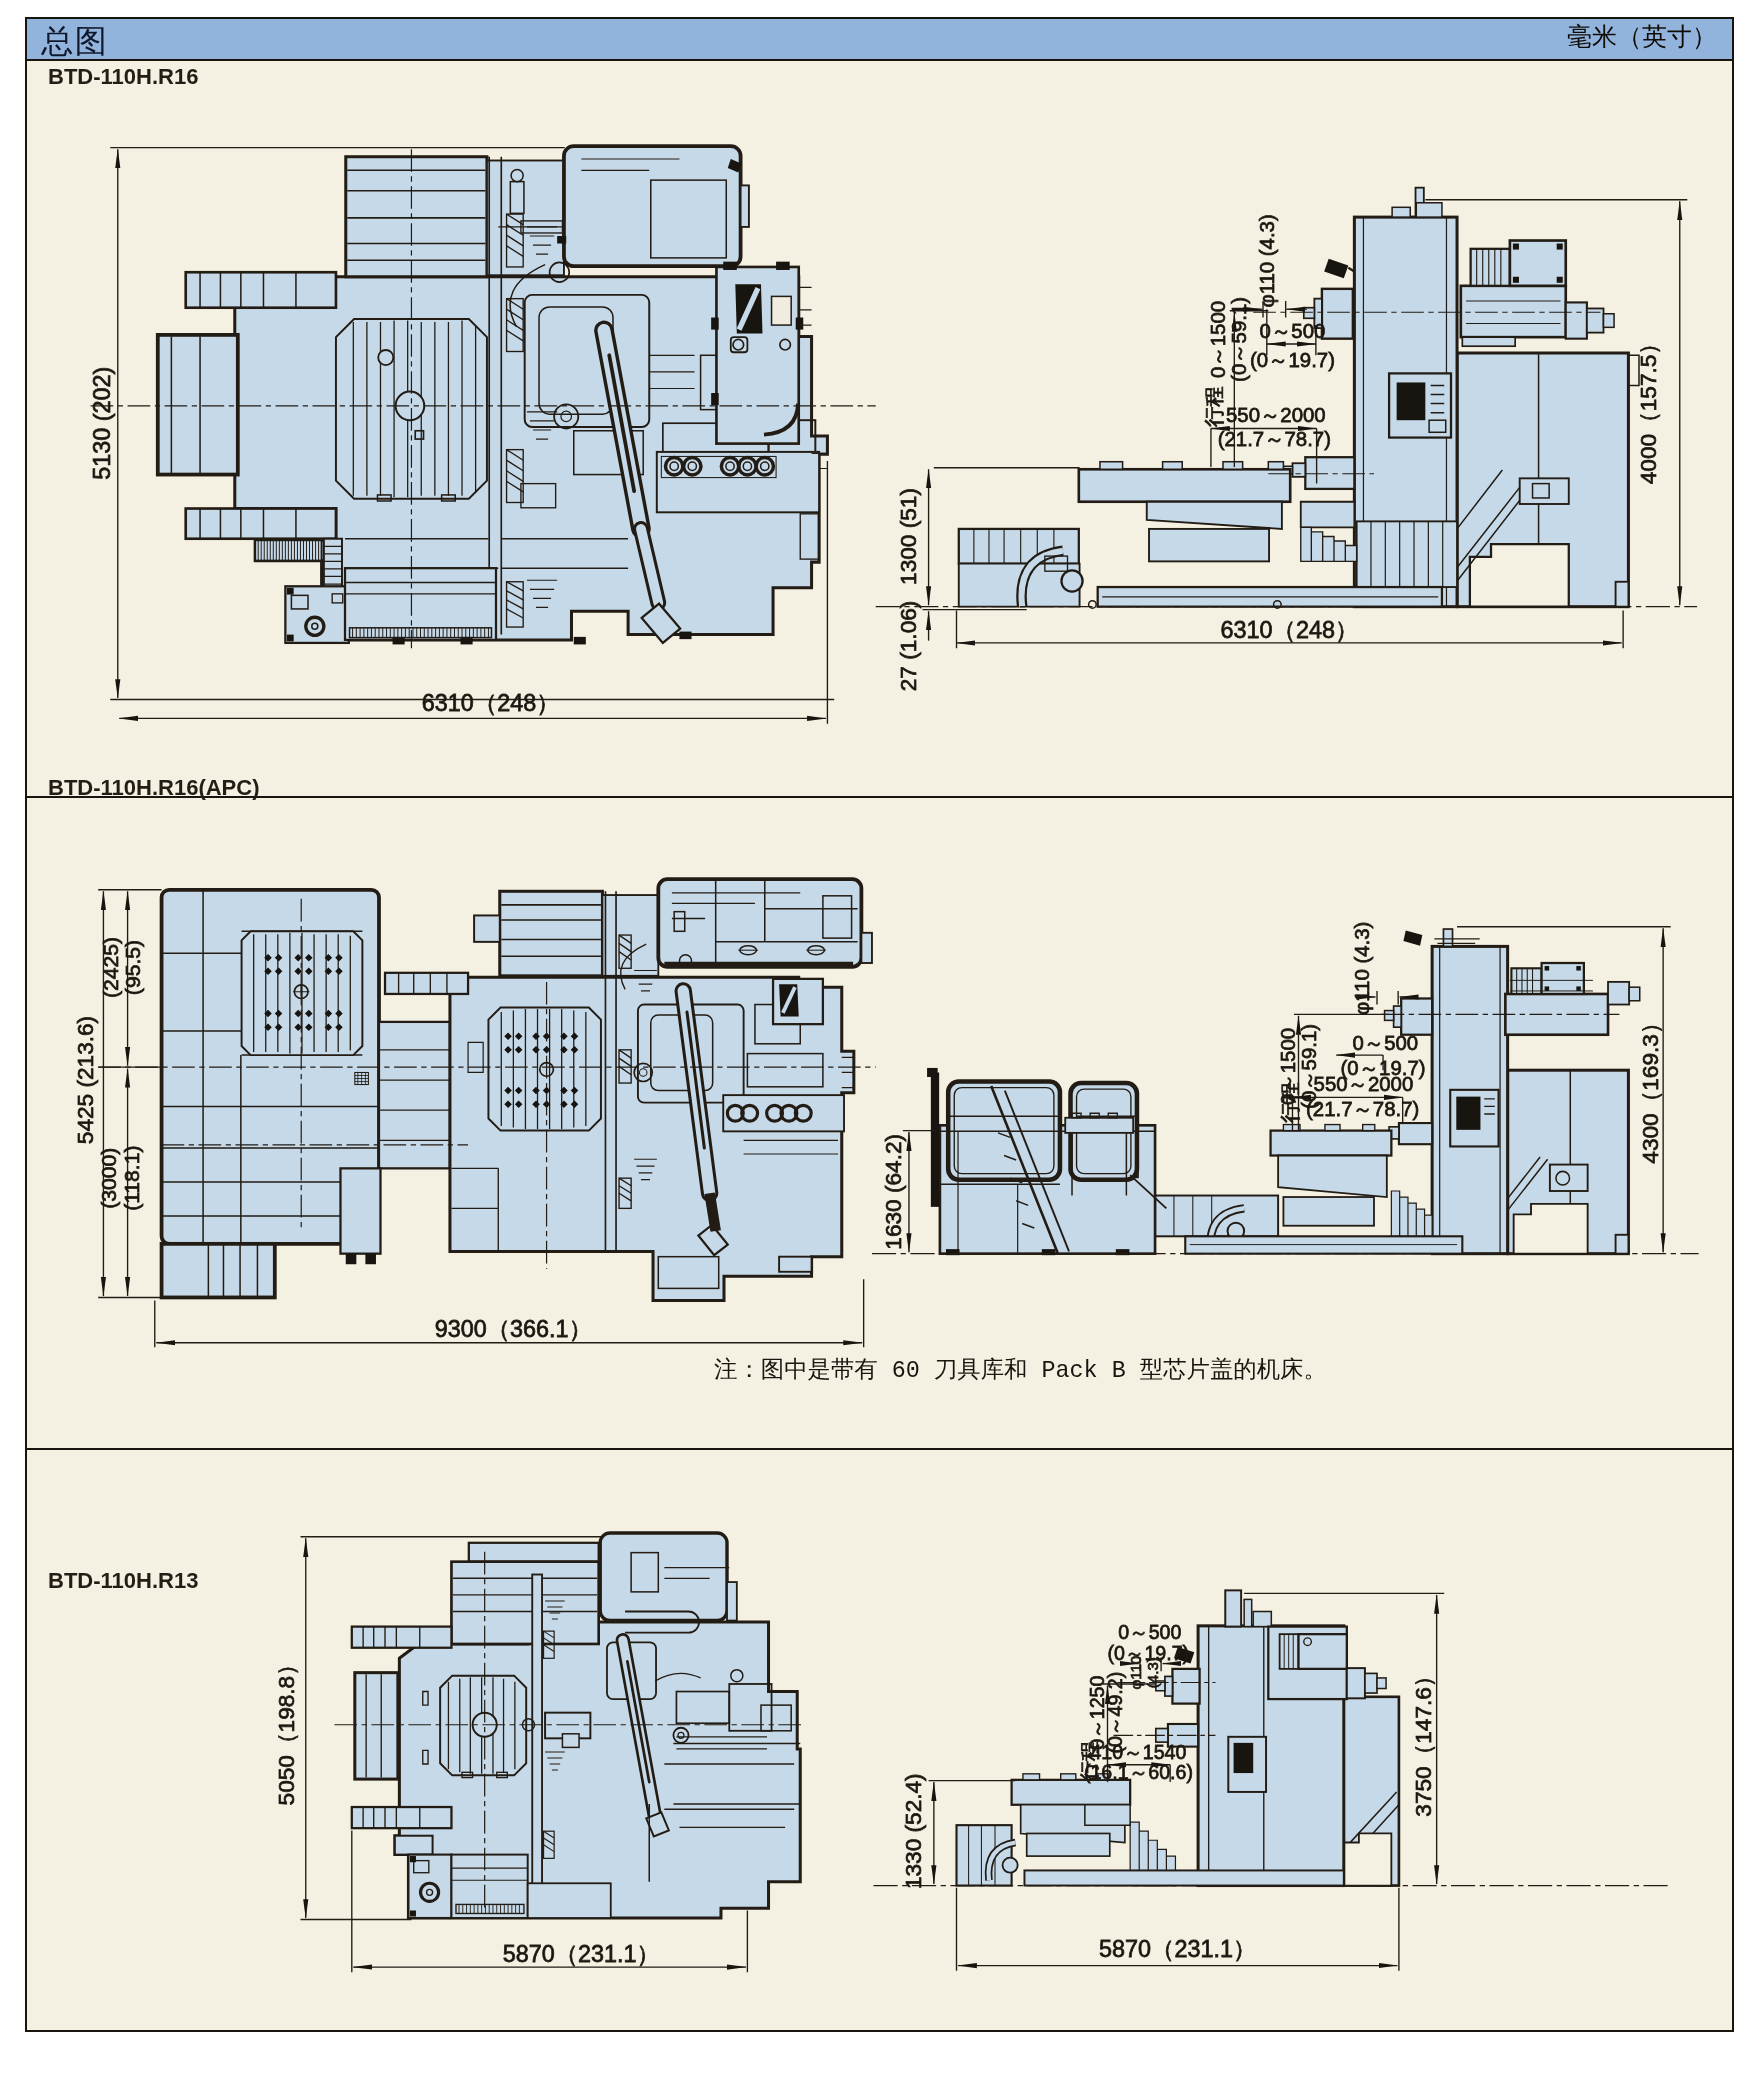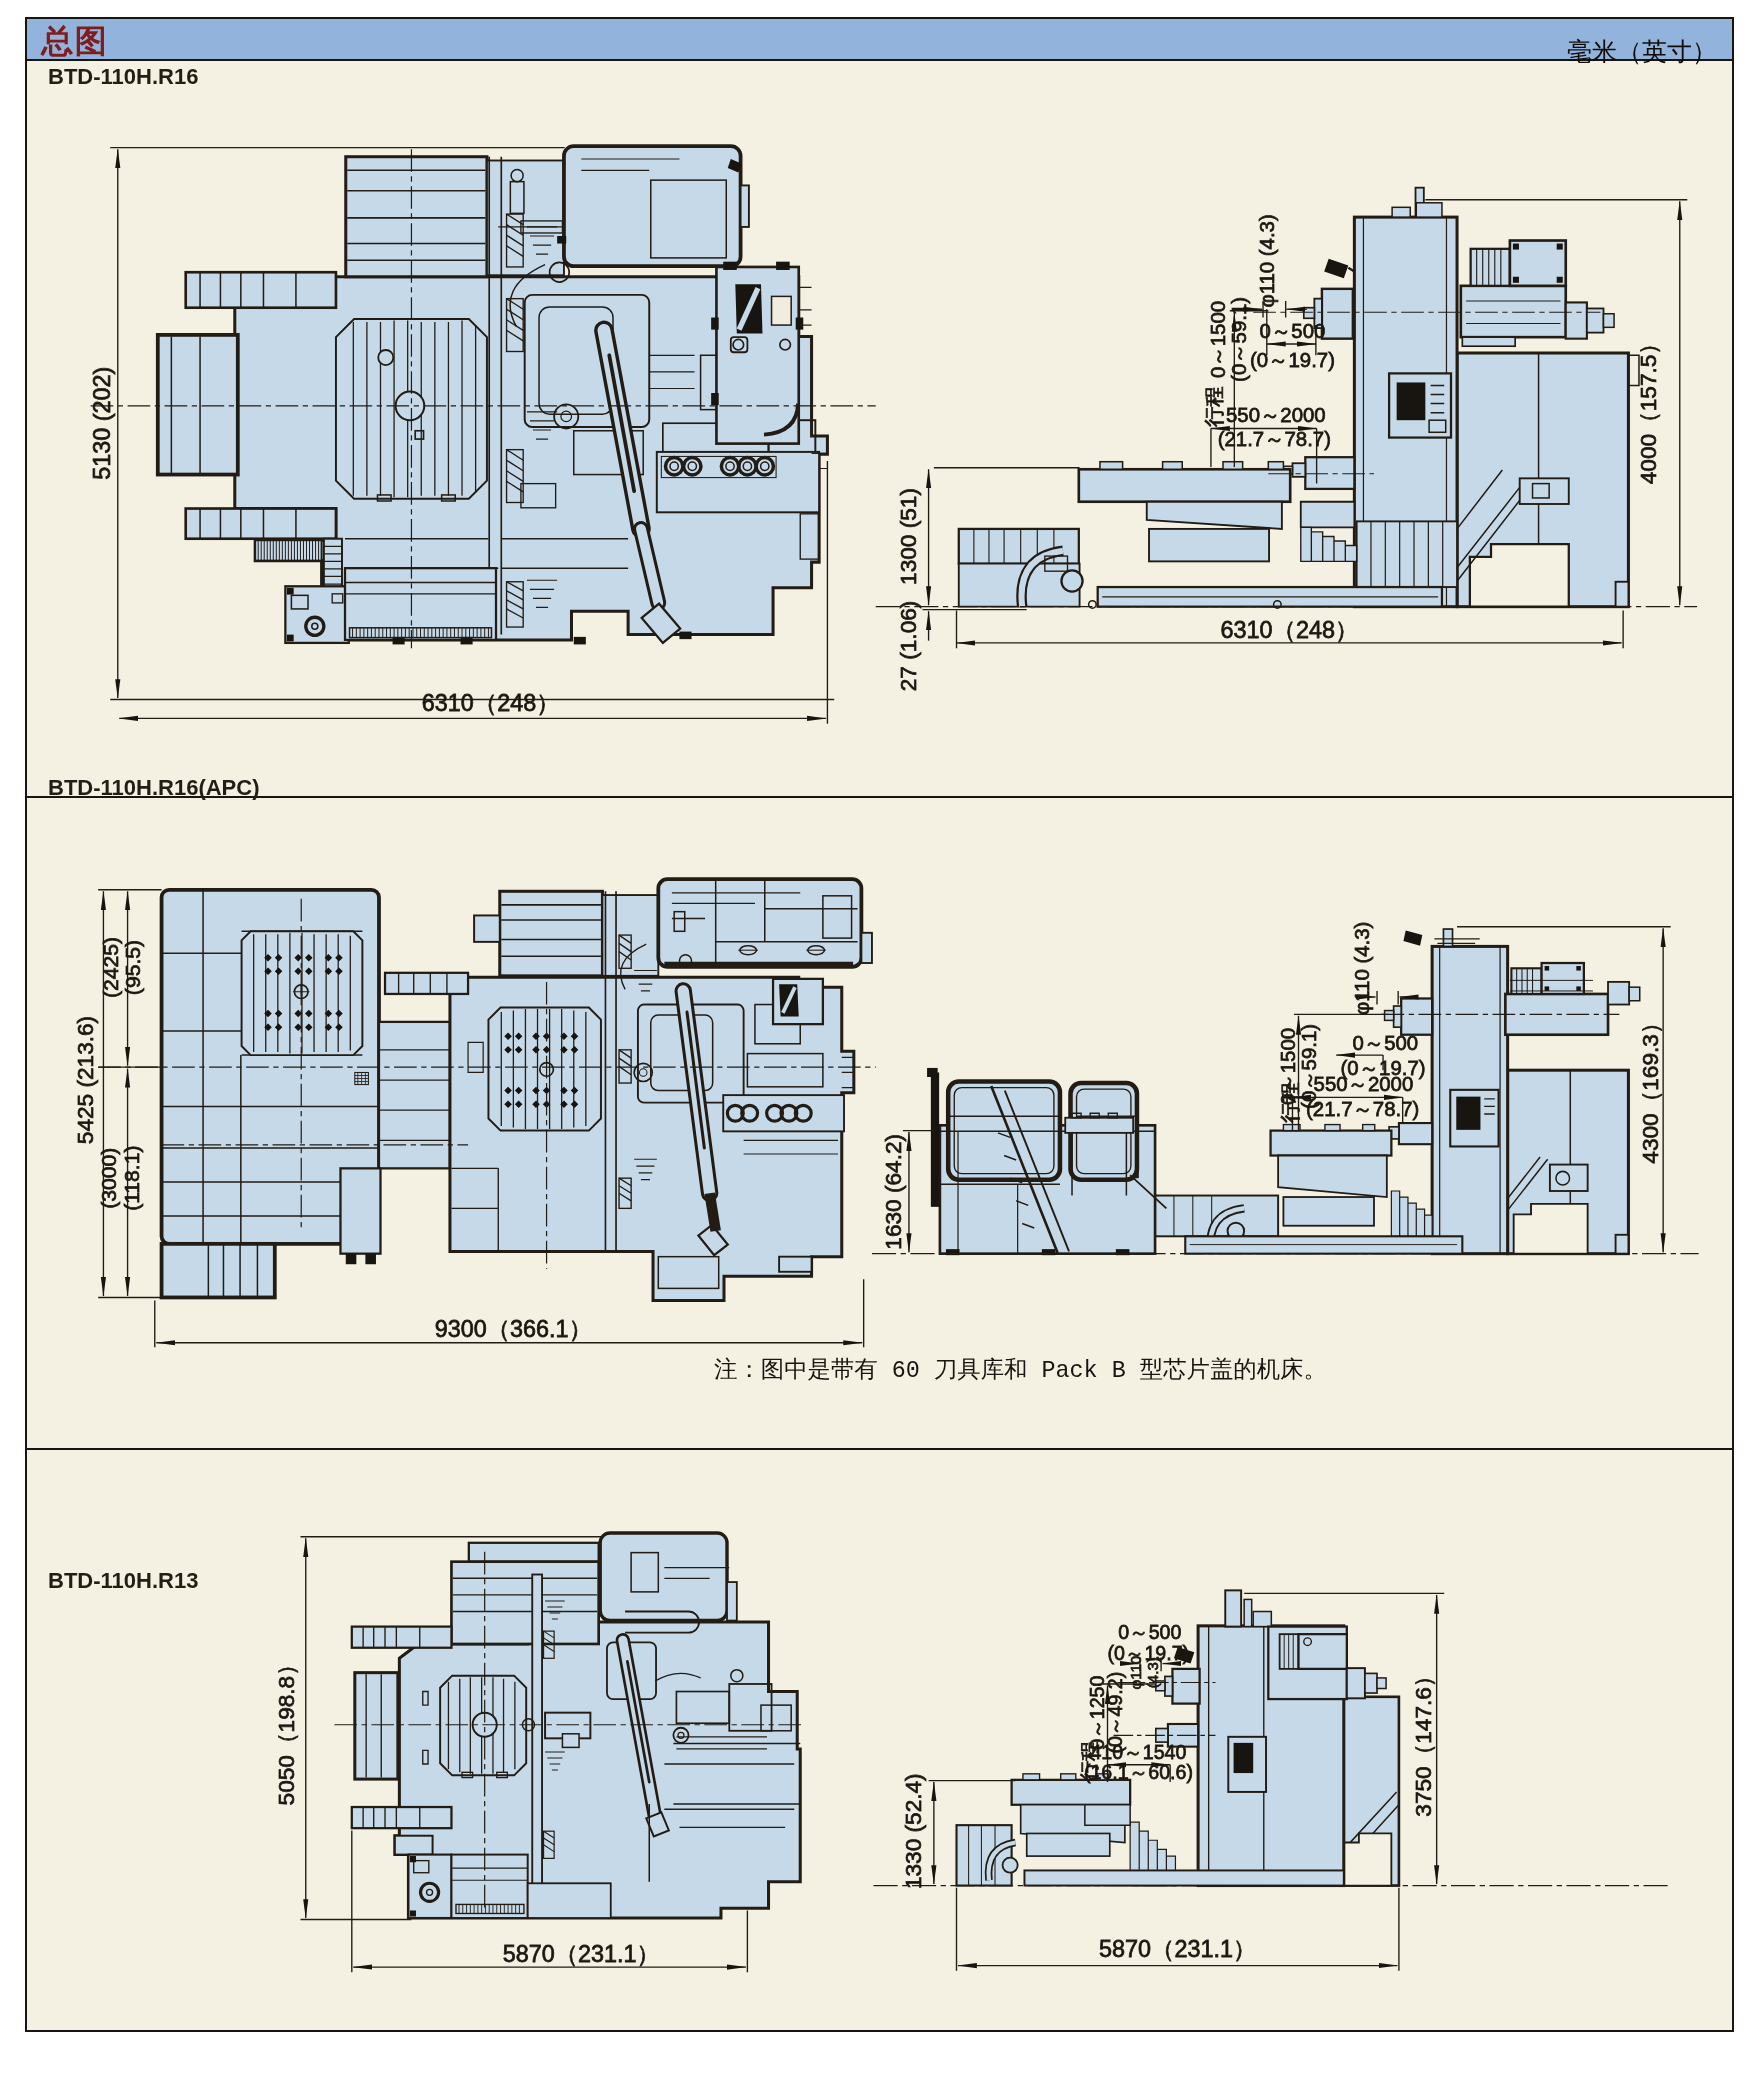--- a/index.html
+++ b/index.html
@@ -1,20 +1,20 @@
 <!DOCTYPE html>
 <html style="font-size:12px"><head>
 <meta charset="utf-8">
 <style>
 html,body{margin:0;padding:0;}
 body{width:1756px;height:2077px;position:relative;background:#ffffff;font-family:"Liberation Sans",sans-serif;}
 #frame{position:absolute;left:25px;top:17.4px;width:1709px;height:2015px;background:#f4f0e2;border:2.3px solid #18140f;box-sizing:border-box;}
 #bar{position:absolute;left:25px;top:17.4px;width:1709px;height:44px;background:#92b4dc;border:2.3px solid #18140f;box-sizing:border-box;}
-#bar .l{position:absolute;left:14.3px;top:0.8px;font-size:32px;font-weight:bold;color:#7f1d1d;letter-spacing:1.5px;}
-#bar .r{position:absolute;right:15px;top:16px;font-size:25px;color:#0f0c08;}
+#bar .l{position:absolute;left:14.3px;top:0.8px;font-size:32px;font-weight:normal;color:#0f172a;letter-spacing:1.5px;}
+#bar .r{position:absolute;right:15px;top:1px;font-size:25px;color:#0f0c08;}
 .title{position:absolute;left:48px;font-size:22px;font-weight:bold;color:#231d15;letter-spacing:0px;}
 .div{position:absolute;left:25px;width:1709px;height:1.5px;background:#18140f;}
 #note{position:absolute;left:714px;top:1353px;font-size:23.4px;color:#1a1510;font-family:Liberation Mono, monospace;}
 svg{position:absolute;left:0;top:0;}
 </style>
 </head>
 <body>
 <div id="frame"></div>
 <div id="bar">
     <span class="l">总图</span>

